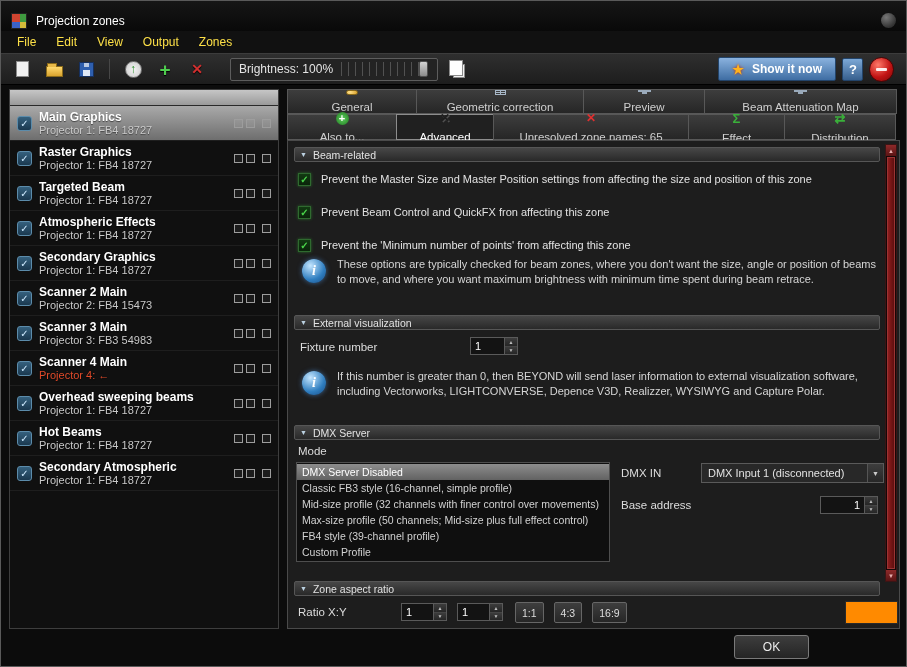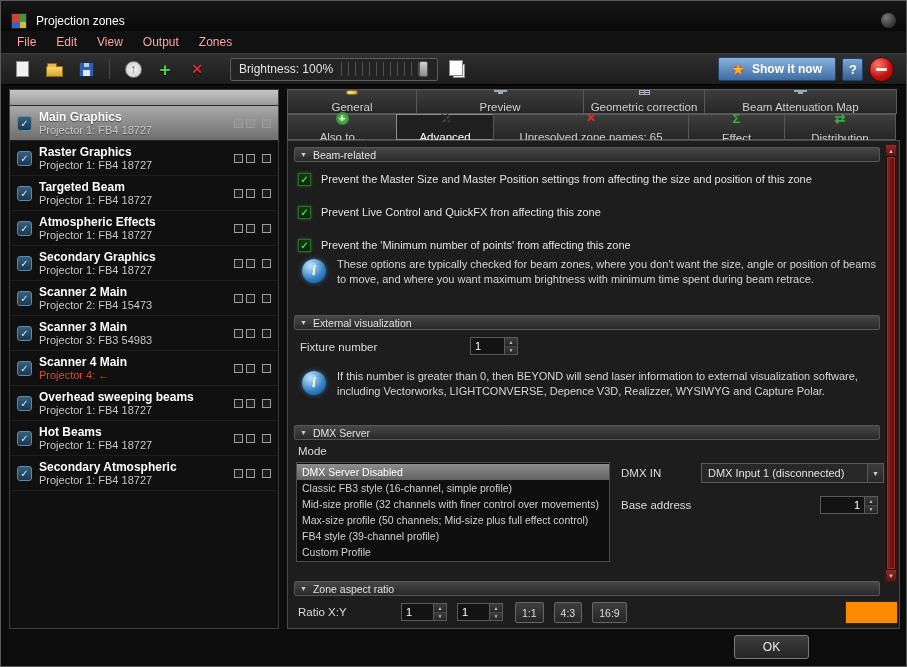--- a/index.html
+++ b/index.html
@@ -18,21 +18,21 @@
     background-image:linear-gradient(#cf4430,#cf4430),linear-gradient(#3f9a3f,#3f9a3f),
       linear-gradient(#3a62c8,#3a62c8),linear-gradient(#d3bb3a,#d3bb3a);
     background-size:8px 8px; background-repeat:no-repeat;
     background-position:0 0,8px 0,0 8px,8px 8px; }
   .win-title { font-size:12px; color:#ffffff; }
   .tb-right-icon { margin-left:auto; width:15px; height:15px; border-radius:50%;
     background:radial-gradient(circle at 35% 30%, #8a8a8a, #3a3a3a 70%); opacity:.85; }
   
   .menubar { position:absolute; left:0; top:30px; right:0; height:22px;
     background:#111; display:flex; align-items:center; padding:0 6px; }
-  .menu-item { padding:3px 10px; font-size:12px; color:#fca5a5; }
+  .menu-item { padding:3px 10px; font-size:12px; color:#fde047; }
   
   .toolbar { position:absolute; left:0; top:52px; right:0; height:32px;
     background:linear-gradient(#2f2f2f,#1d1d1d);
     border-top:1px solid #3c3c3c; border-bottom:1px solid #000;
     display:flex; align-items:center; padding:0 8px; gap:6px; }
   .tbtn { width:26px; height:26px; background:transparent; border:none;
     display:flex; align-items:center; justify-content:center; padding:0; }
   .tsep { width:1px; height:20px; background:#474747; margin:0 4px; }
   .ic-new { width:13px; height:16px; background:#f1f1f1; border:1px solid #8a8a8a; }
   .ic-open { position:relative; width:17px; height:11px; margin-top:4px;
@@ -380,26 +380,26 @@
         </div>
       </div>
   </div>
 
   <div class="tabs-row tabs-row1" id="tabs-row1">
       <div class="tab">
         <span class="tab-icon ti-palette"></span>
         <span class="tab-label">General</span>
       </div>
       <div class="tab">
+        <span class="tab-icon ti-grid"></span>
+        <span class="tab-label">Geometric correction</span>
+      </div>
+      <div class="tab">
         <span class="tab-icon ti-monitor"></span>
         <span class="tab-label">Preview</span>
-      </div>
-      <div class="tab">
-        <span class="tab-icon ti-grid"></span>
-        <span class="tab-label">Geometric correction</span>
       </div>
       <div class="tab">
         <span class="tab-icon ti-map"></span>
         <span class="tab-label">Beam Attenuation Map</span>
       </div>
     </div>
   <div class="tabs-row tabs-row2" id="tabs-row2">
       <div class="tab">
         <span class="tab-icon ti-plus-circle"></span>
         <span class="tab-label">Also to...</span>
@@ -428,21 +428,21 @@
       <span class="sec-arrow">▼</span>
       <span>Beam-related</span>
     </div>
     <div id="beam-checkboxes">
         <div class="check-row">
           <span class="checkbox">✓</span>
           <span class="check-label">Prevent the Master Size and Master Position settings from affecting the size and position of this zone</span>
         </div>
         <div class="check-row">
           <span class="checkbox">✓</span>
-          <span class="check-label">Prevent Live Control and QuickFX fron affecting this zone</span>
+          <span class="check-label">Prevent Beam Control and QuickFX fron affecting this zone</span>
         </div>
         <div class="check-row">
           <span class="checkbox">✓</span>
           <span class="check-label">Prevent the 'Minimum number of points' from affecting this zone</span>
         </div>
       </div>
     <div class="info-row" style="top:116px">
       <span class="info-icon">i</span>
       <div class="info-text">These options are typically checked for beam zones, where you don't want the size, angle or position of beams to move, and where you want maximum brightness with minimum time spent during beam retrace.</div>
     </div>

